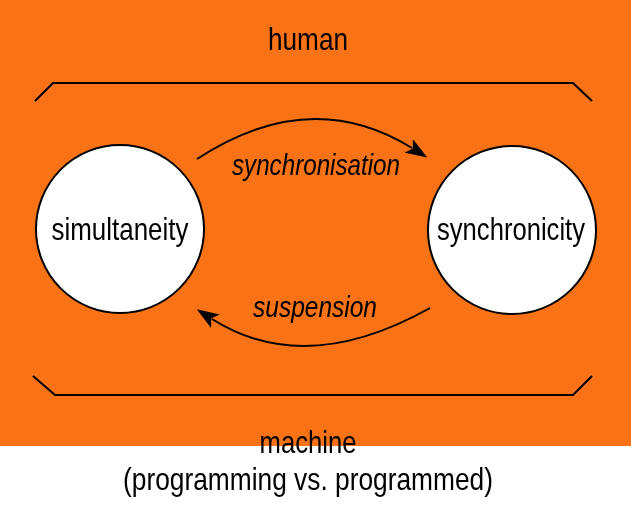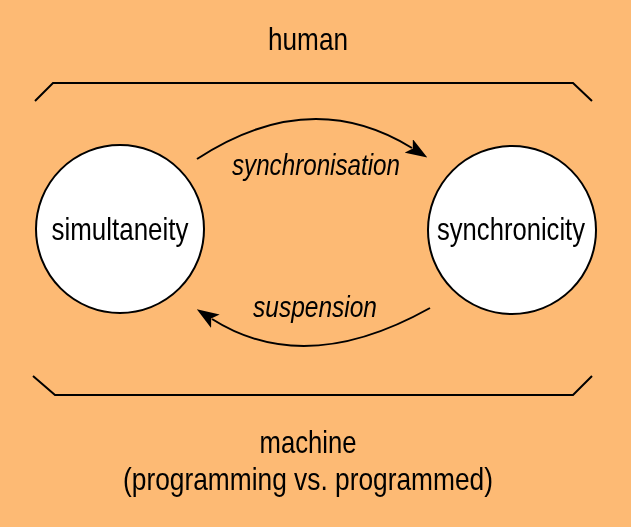--- a/index.html
+++ b/index.html
@@ -6,22 +6,22 @@
     margin: 0;
     padding: 0;
     width: 631px;
     height: 527px;
     background: #ffffff;
     overflow: hidden;
   }
   .stage {
     position: relative;
     width: 631px;
-    height: 527px;
-    background: #fdba74;
+    height: 446px;
+    background: #f97316;
   }
   svg {
     display: block;
   }
   svg text {
     font-family: "Liberation Sans", sans-serif;
     fill: #000000;
   }
   .outer-label {
     font-size: 32px;

